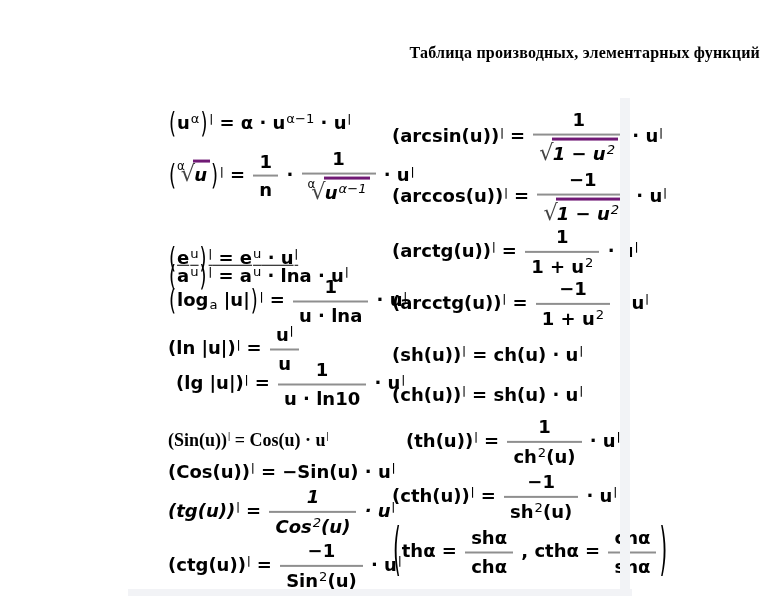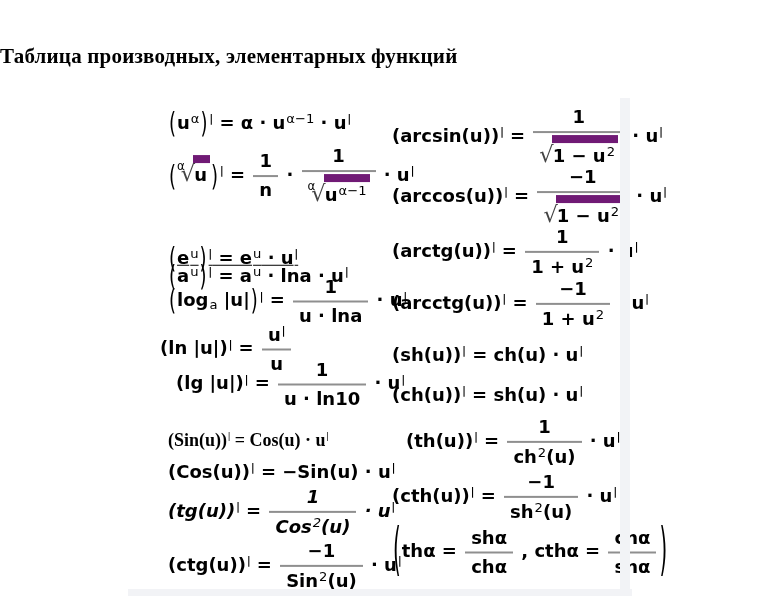--- a/index.html
+++ b/index.html
@@ -1,35 +1,35 @@
 <!DOCTYPE html>
 <html><head>
 <meta charset="utf-8">
 <style>
   html,body{margin:0;padding:0;background:#ffffff;}
   body{width:760px;height:596px;overflow:hidden;}
   .page{position:relative;width:760px;height:596px;background:#ffffff;
         font-family:"DejaVu Sans",sans-serif;color:#000;}
-  .title{position:absolute;top:44px;left:0;width:100%;text-align:left;
-         font-family:"Liberation Serif",serif;font-weight:700;font-size:21px;
+  .title{position:absolute;top:44px;left:0;width:100%;text-align:right;
+         font-family:"Liberation Serif",serif;font-weight:700;font-size:16px;
          color:#000;letter-spacing:0.2px;}
   .row{position:absolute;transform:translateY(-50%);white-space:nowrap;
        font-weight:700;font-size:18px;line-height:1.25;}
   
   .frac{display:inline-block;vertical-align:middle;text-align:center;margin:0 2px;}
   .num{display:block;padding:0 6px 2px;border-bottom:2px solid #8f8f8f;}
   .den{display:block;padding:2px 6px 0;}
   
   sup.exp{font-size:73%;vertical-align:38%;font-weight:400;margin-left:1px;}
   sub.idx{font-size:73%;vertical-align:-18%;font-weight:400;margin-left:1px;}
   sup.prime{font-size:55%;vertical-align:55%;font-weight:700;margin-left:1px;}
   
   .sqrt{display:inline-block;white-space:nowrap;}
   .rsign{font-weight:400;font-size:125%;color:#444;margin-right:-2px;}
-  .rbody{display:inline-block;border-top:8px solid #701a75;padding:1px 3px 0 1px;}
+  .rbody{display:inline-block;border-top:3px solid #701a75;padding:1px 3px 0 1px;font-style:italic;}
   sup.ridx{font-size:66%;font-weight:400;vertical-align:75%;margin-right:-4px;position:relative;z-index:1;}
   
   .bigp{display:inline-block;font-weight:400;vertical-align:middle;margin:0 1px;}
   .bigp.s1{transform:scaleY(1.6);}
   .bigp.s2{transform:scaleY(2.9);font-size:110%;}
   
   .edge{position:absolute;background:#f2f3f6;}
   .edge-right{left:620px;top:98px;width:10px;height:498px;}
   .edge-bottom{left:128px;top:589px;width:504px;height:7px;}
 </style>
@@ -37,21 +37,21 @@
 <body>
 
 <div class="page">
   <div class="title">Таблица производных, элементарных функций</div>
   <div id="left-col">
       <div class="row" style="left: 168px; top: 123px;"><span class="bigp s1">(</span>u<sup class="exp">α</sup><span class="bigp s1">)</span><sup class="prime">|</sup> = α · u<sup class="exp">α−1</sup> · u<sup class="prime">|</sup></div>
       <div class="row" style="left: 168px; top: 176px;"><span class="bigp s1">(</span><span class="sqrt"><sup class="ridx">α</sup><span class="rsign">√</span><span class="rbody">u</span></span><span class="bigp s1">)</span><sup class="prime">|</sup> = <span class="frac"><span class="num">1</span><span class="den">n</span></span> · <span class="frac"><span class="num">1</span><span class="den"><span class="sqrt"><sup class="ridx">α</sup><span class="rsign">√</span><span class="rbody">u<sup class="exp">α−1</sup></span></span></span></span> · u<sup class="prime">|</sup></div>
       <div class="row" style="left: 168px; top: 229px; margin-top: 47px;"><span class="bigp s1">(</span>a<sup class="exp">u</sup><span class="bigp s1">)</span><sup class="prime">|</sup> = a<sup class="exp">u</sup> · lna · u<sup class="prime">|</sup></div>
       <div class="row" style="left: 168px; top: 258px; text-decoration: underline;"><span class="bigp s1">(</span>e<sup class="exp">u</sup><span class="bigp s1">)</span><sup class="prime">|</sup> = e<sup class="exp">u</sup> · u<sup class="prime">|</sup></div>
       <div class="row" style="left: 168px; top: 301px;"><span class="bigp s1">(</span>log<sub class="idx">a</sub> |u|<span class="bigp s1">)</span><sup class="prime">|</sup> = <span class="frac"><span class="num">1</span><span class="den">u · lna</span></span> · u<sup class="prime">|</sup></div>
-      <div class="row" style="left: 160px; top: 349px;">(ln |u|)<sup class="prime">|</sup> = <span class="frac"><span class="num">u<sup class="prime">|</sup></span><span class="den">u</span></span></div>
+      <div class="row" style="left: 168px; top: 349px;">(ln |u|)<sup class="prime">|</sup> = <span class="frac"><span class="num">u<sup class="prime">|</sup></span><span class="den">u</span></span></div>
       <div class="row" style="left: 168px; top: 384px; margin-left: 8px;">(lg |u|)<sup class="prime">|</sup> = <span class="frac"><span class="num">1</span><span class="den">u · ln10</span></span> · u<sup class="prime">|</sup></div>
       <div class="row" style="left: 168px; top: 440px; font-family: Liberation Serif, serif;">(Sin(u))<sup class="prime">|</sup> = Cos(u) · u<sup class="prime">|</sup></div>
       <div class="row" style="left: 168px; top: 472px;">(Cos(u))<sup class="prime">|</sup> = −Sin(u) · u<sup class="prime">|</sup></div>
       <div class="row" style="left: 168px; top: 512px; font-style: italic;">(tg(u))<sup class="prime">|</sup> = <span class="frac"><span class="num">1</span><span class="den">Cos<sup class="exp">2</sup>(u)</span></span> · u<sup class="prime">|</sup></div>
       <div class="row" style="left: 168px; top: 566px;">(ctg(u))<sup class="prime">|</sup> = <span class="frac"><span class="num">−1</span><span class="den">Sin<sup class="exp">2</sup>(u)</span></span> · u<sup class="prime">|</sup></div>
     </div>
   <div id="right-col">
       <div class="row" style="left: 392px; top: 137px;">(arcsin(u))<sup class="prime">|</sup> = <span class="frac"><span class="num">1</span><span class="den"><span class="sqrt"><span class="rsign">√</span><span class="rbody">1 − u<sup class="exp">2</sup></span></span></span></span> · u<sup class="prime">|</sup></div>
       <div class="row" style="left: 392px; top: 197px;">(arccos(u))<sup class="prime">|</sup> = <span class="frac"><span class="num">−1</span><span class="den"><span class="sqrt"><span class="rsign">√</span><span class="rbody">1 − u<sup class="exp">2</sup></span></span></span></span> · u<sup class="prime">|</sup></div>
       <div class="row" style="left: 392px; top: 252px;">(arctg(u))<sup class="prime">|</sup> = <span class="frac"><span class="num">1</span><span class="den">1 + u<sup class="exp">2</sup></span></span> · u<sup class="prime">|</sup></div>

